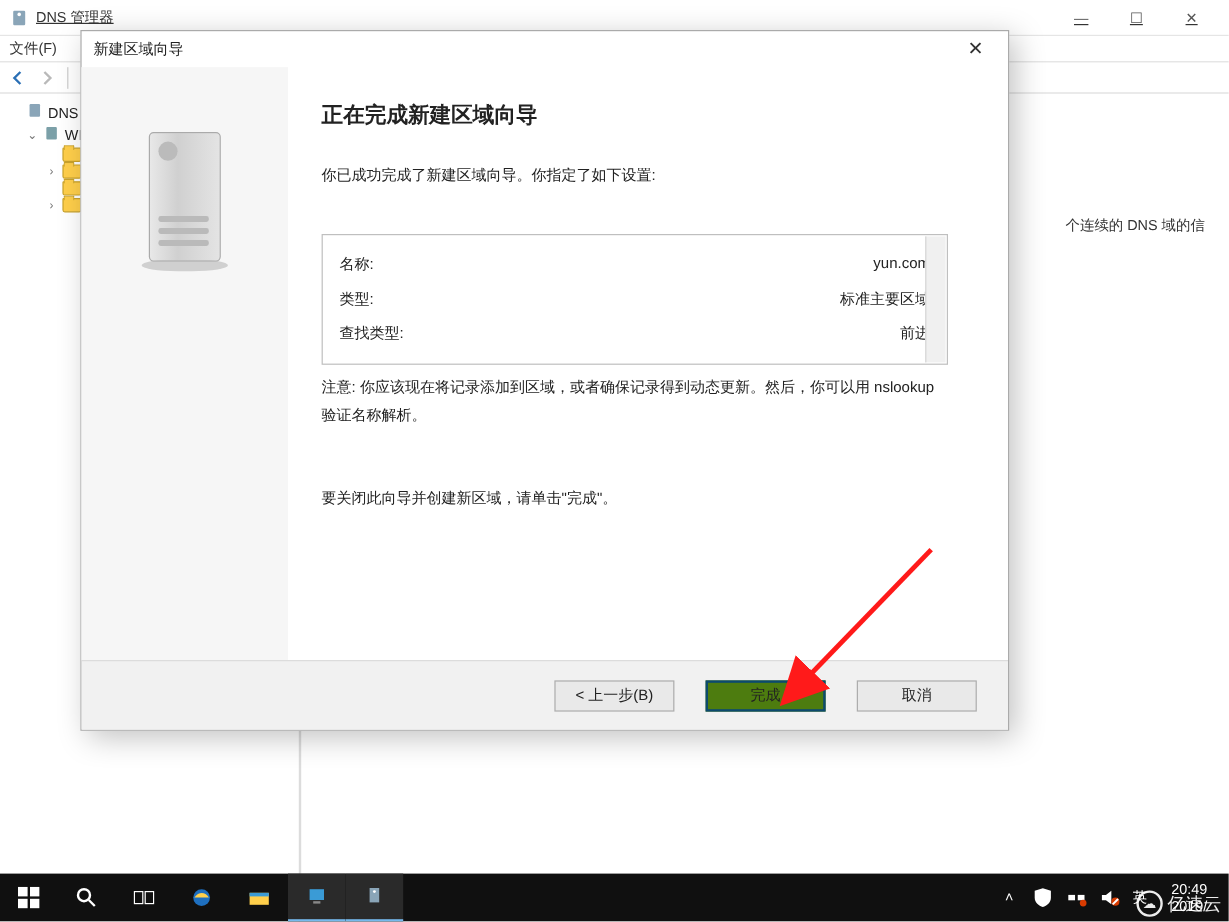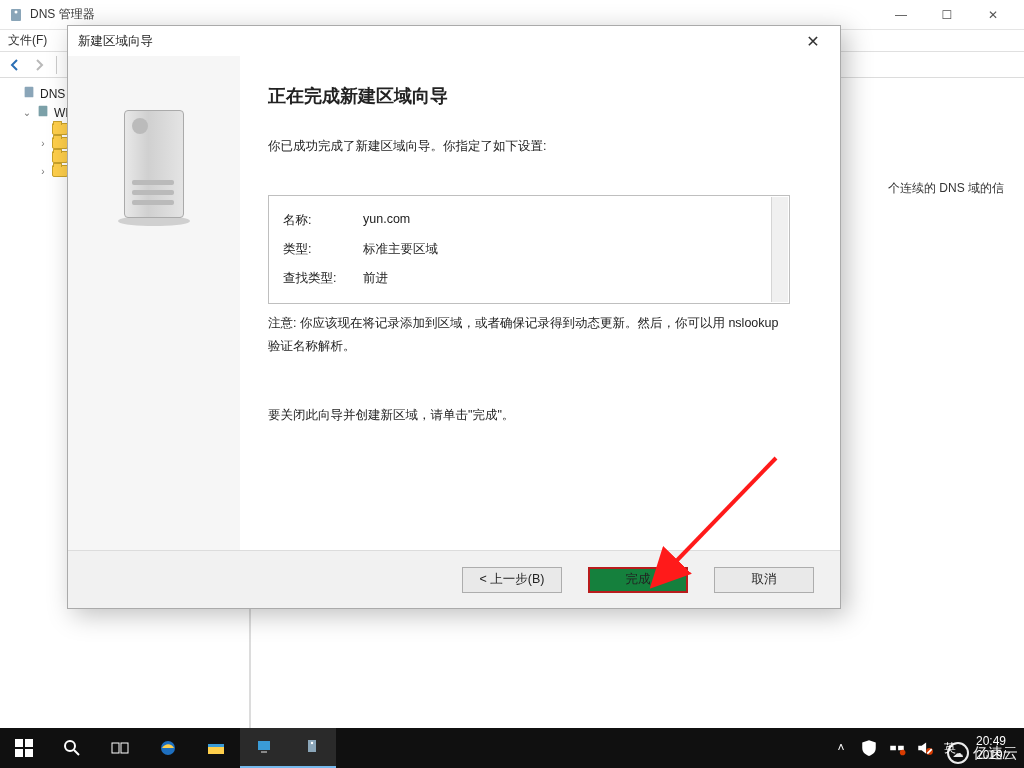--- a/index.html
+++ b/index.html
@@ -1,20 +1,20 @@
 <!DOCTYPE html>
 <html><head>
 <meta charset="utf-8">
 <style>
   * { margin: 0; padding: 0; box-sizing: border-box; font-family: "Microsoft YaHei", "Segoe UI", sans-serif; }
   body { width: 1024px; height: 768px; background: #fff; overflow: hidden; position: relative; }
 
   
   .main-window { position: absolute; inset: 0; background: #fff; }
-  .titlebar { height: 30px; display: flex; align-items: center; padding: 0 8px; border-bottom: 1px solid #e5e5e5; font-size: 12px; color: #333; }
+  .titlebar { height: 30px; display: flex; align-items: center; padding: 0 8px; border-bottom: 1px solid #e5e5e5; font-size: 12px; color: #333; text-decoration: underline; }
   .titlebar .icon { width: 16px; height: 16px; margin-right: 6px; display:inline-block; }
   .titlebar .spacer { flex: 1; }
   .title-ctrl { width: 46px; height: 30px; display: flex; align-items: center; justify-content: center; color:#555; }
   .menubar { height: 22px; padding: 2px 8px; font-size: 12px; color:#333; border-bottom:1px solid #e0e0e0; }
   .toolbar { height: 26px; display:flex; align-items:center; padding:0 4px; border-bottom:1px solid #dcdcdc; gap:2px; }
   .tbtn { width:22px; height:22px; display:flex; align-items:center; justify-content:center; }
   .tbtn svg { width:16px; height:16px; }
 
   .workarea { position:absolute; top:78px; left:0; right:0; bottom:0; display:flex; }
   .tree-pane { width:250px; border-right:1px solid #dcdcdc; padding:6px 4px; font-size:12px; color:#222; }
@@ -38,28 +38,28 @@
   .server-pic .badge { position:absolute; left:14px; top:18px; width:16px; height:16px; border-radius:50%; background:#bbb; }
   .server-pic .slot { position:absolute; left:14px; width:42px; height:5px; background:#bababa; border-radius:2px; }
   .server-pic .slot.s1 { top:80px; } .server-pic .slot.s2 { top:90px; } .server-pic .slot.s3 { top:100px; }
   .server-pic .foot { position:absolute; left:0; bottom:0; width:72px; height:10px; background:#d0d0d0; border-radius:50% / 60%; }
 
   .dlg-main { flex:1; padding:28px 50px 10px 28px; font-size:13px; color:#222; }
   .dlg-main h1 { font-size:18px; font-weight:600; margin-bottom:30px;font-family:Liberation Mono, monospace; }
   .dlg-msg { margin-bottom:40px; font-size:12.5px; }
   .settings-box { border:1px solid #bfbfbf; padding:10px 14px; position:relative; max-height:152px; overflow:hidden; }
   .settings-box .sb-scroll { position:absolute; right:1px; top:1px; bottom:1px; width:17px; background:#f0f0f0; border-left:1px solid #d5d5d5; }
-  .sb-row { display:flex; gap:18px; font-size:12.5px; padding:6px 0; }
+  .sb-row { display:flex; gap:18px; font-size:12.5px; padding:6px 0;justify-content:space-between; }
   .sb-label { width:62px; color:#222; }
   .note { margin-top:8px; font-size:12.5px; line-height:1.8; }
   .close-msg { margin-top:50px; font-size:12.5px; }
 
   .dlg-footer { height:58px; background:#f1f1f1; border-top:1px solid #dcdcdc; display:flex; align-items:center; justify-content:flex-end; gap:26px; padding:0 26px; }
   .win-btn { min-width:100px; height:26px; background:#e9e9e9; border:1px solid #adadad; font-size:12.5px; color:#222; display:flex; align-items:center; justify-content:center; }
-  .win-btn.primary { border:2px solid #b91c1c; background:#15803d; }
+  .win-btn.primary { border:2px solid #0c4a6e; background:#4d7c0f; }
 
   
   .arrow { position:absolute; left:548px; top:422px; width:170px; height:170px; pointer-events:none; }
 
   
   .taskbar { position:absolute; left:0; right:0; bottom:0; height:40px; background:#101010; display:flex; align-items:center; color:#fff; font-size:12px; }
   .tb-item { width:48px; height:40px; display:flex; align-items:center; justify-content:center; }
   .tb-item svg { width:18px; height:18px; fill:#fff; }
   .tb-item.active { background:#2a2a2a; border-bottom:2px solid #76b9ed; }
   .tray { margin-left:auto; display:flex; align-items:center; gap:10px; padding:0 8px; }

